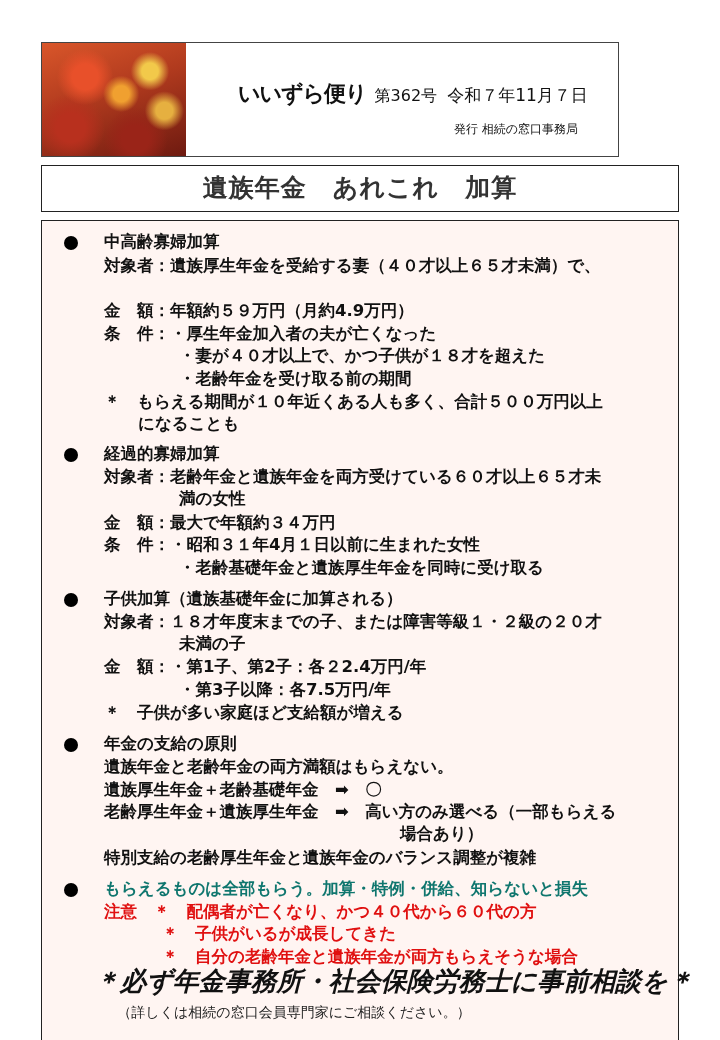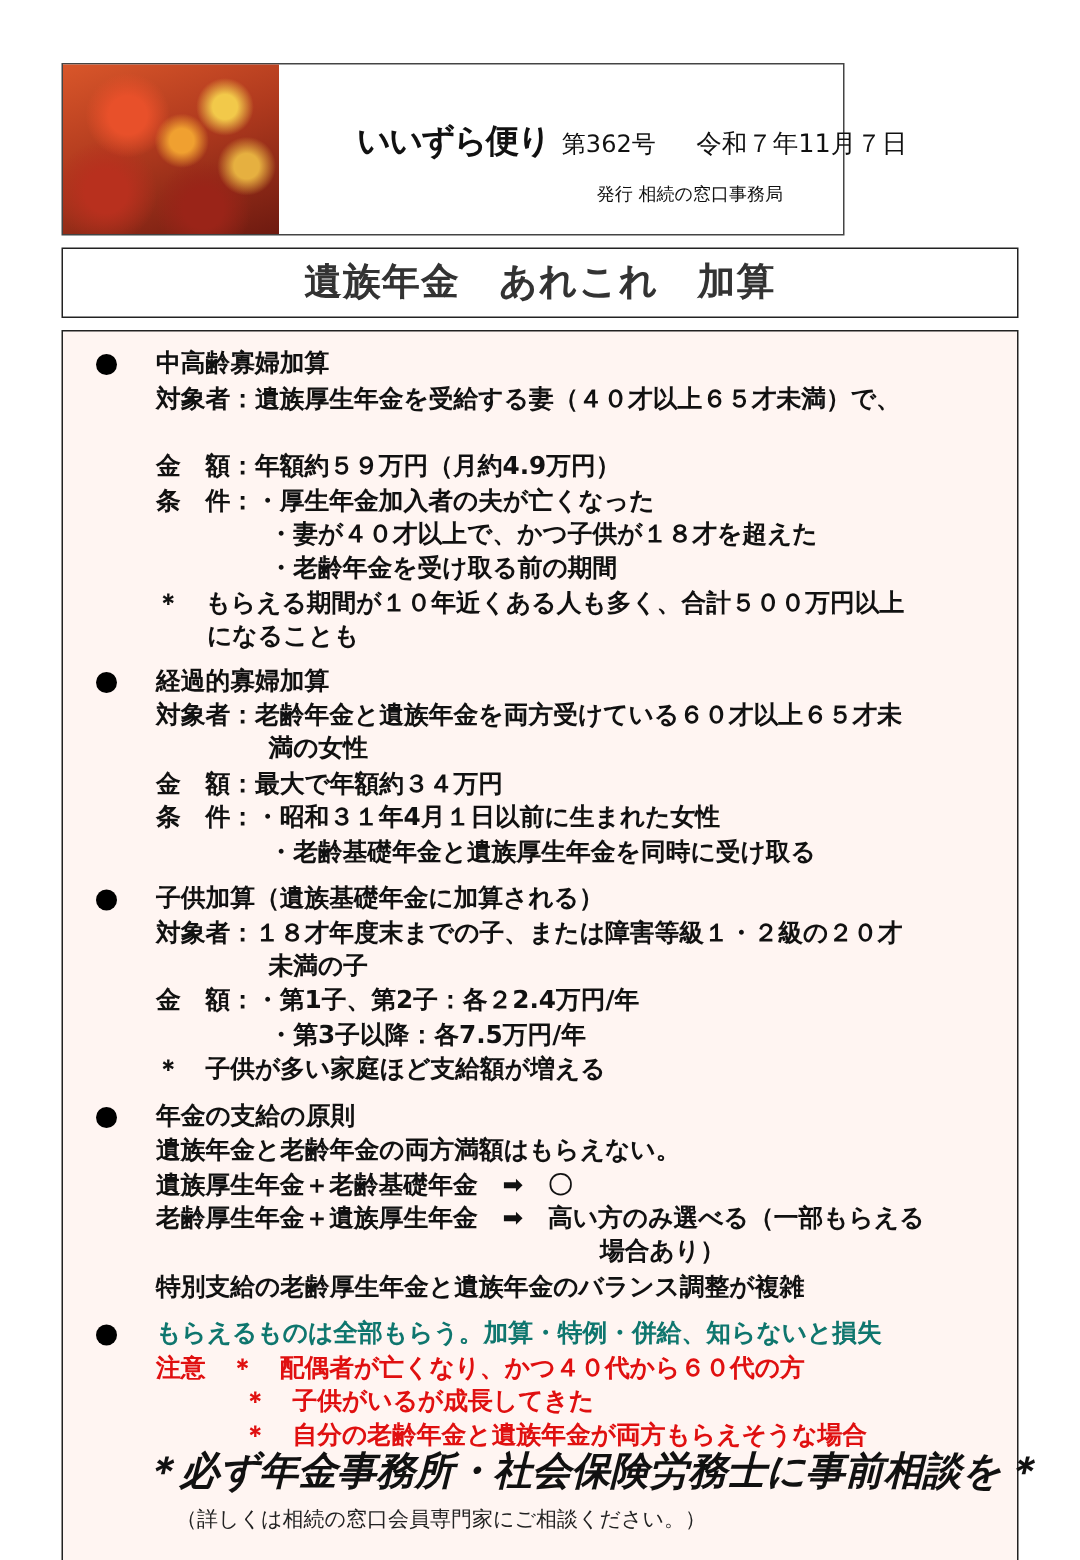--- a/index.html
+++ b/index.html
@@ -1,32 +1,32 @@
 <!DOCTYPE html>
 <html><head>
 <meta charset="utf-8">
 <style>
   html, body { margin: 0; padding: 0; background: #ffffff; }
   body { width: 720px; height: 1040px; position: relative; overflow: hidden;
          font-family: "DejaVu Sans", "Liberation Sans", sans-serif; color: #111; }
-  .header { position: absolute; left: 41px; top: 42px; width: 522px; height: 115px;
+  .header { position: absolute; left: 41px; top: 42px; width: 578px; height: 115px;
             border: 1px solid #444; box-sizing: border-box; background: #fff; }
   .photo { position: absolute; left: 0; top: 0; width: 144px; height: 113px;
            background:
              radial-gradient(circle at 75% 25%, #f2c94a 0 6%, transparent 14%),
              radial-gradient(circle at 55% 45%, #f0a030 0 8%, transparent 18%),
              radial-gradient(circle at 30% 30%, #e8502a 0 10%, transparent 22%),
              radial-gradient(circle at 85% 60%, #e6b040 0 6%, transparent 14%),
              radial-gradient(circle at 20% 75%, #b8301e 0 10%, transparent 24%),
              radial-gradient(circle at 65% 85%, #9a2418 0 10%, transparent 24%),
              linear-gradient(160deg, #d9562a 0%, #b03a1e 45%, #6e1a10 100%); }
   .hdr-title { position: absolute; left: 196px; top: 36px; display: flex; align-items: baseline; white-space: nowrap; }
   .hdr-name { font-size: 22px; font-weight: bold; letter-spacing: -1px; }
   .hdr-issue { font-size: 16px; margin-left: 8px; }
-  .hdr-date { font-size: 17px; margin-left: 27px; }
+  .hdr-date { font-size: 17px; margin-left: 10px; }
   .hdr-pub { position: absolute; right: 40px; top: 78px; font-size: 12px; }
 
   .titlebox { position: absolute; left: 41px; top: 165px; width: 638px; height: 47px;
               border: 1px solid #222; box-sizing: border-box; text-align: center;
               font-size: 25px; line-height: 43px; color: #333; font-weight: bold; letter-spacing: 1px; }
 
   .main { position: absolute; left: 41px; top: 220px; width: 638px; height: 981px;
           border: 1px solid #222; box-sizing: border-box; background: #fff5f2; }
   .line { position: absolute; font-size: 16.5px; line-height: 22px; white-space: nowrap; font-weight: bold; color: #111; }
   .bullet { position: absolute; left: 22px; width: 14px; height: 14px; border-radius: 50%; background: #000; }

